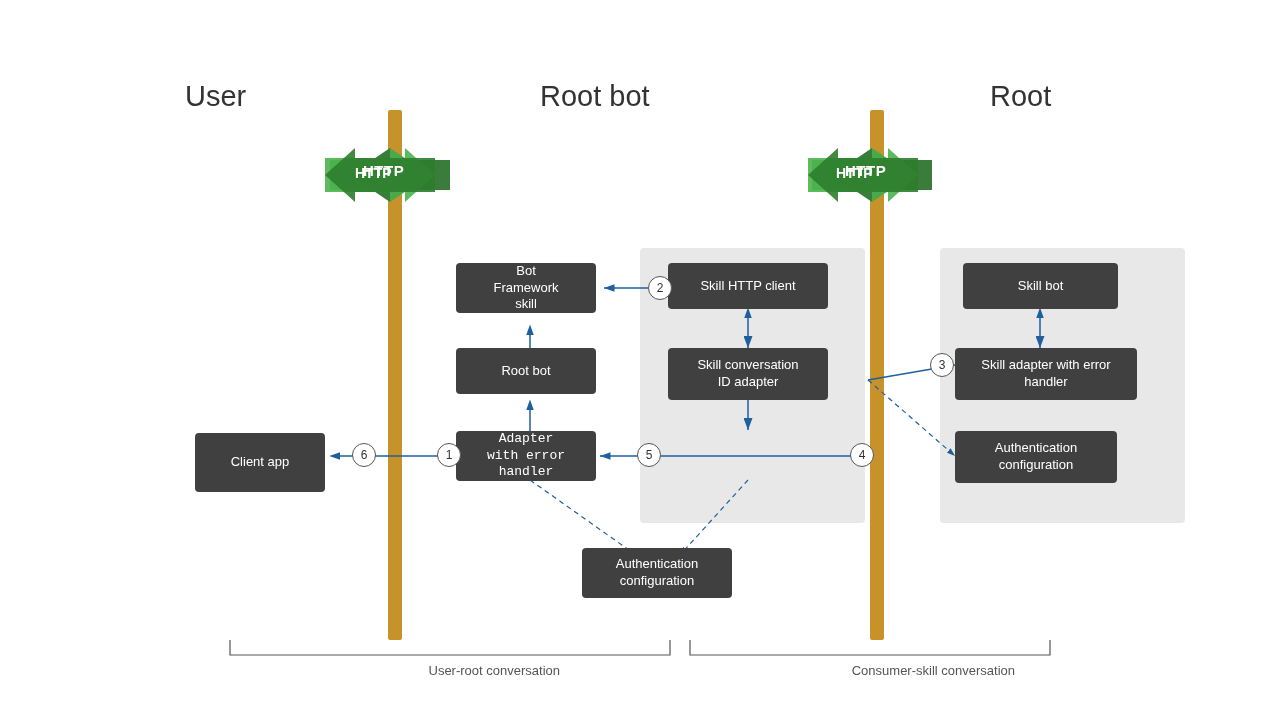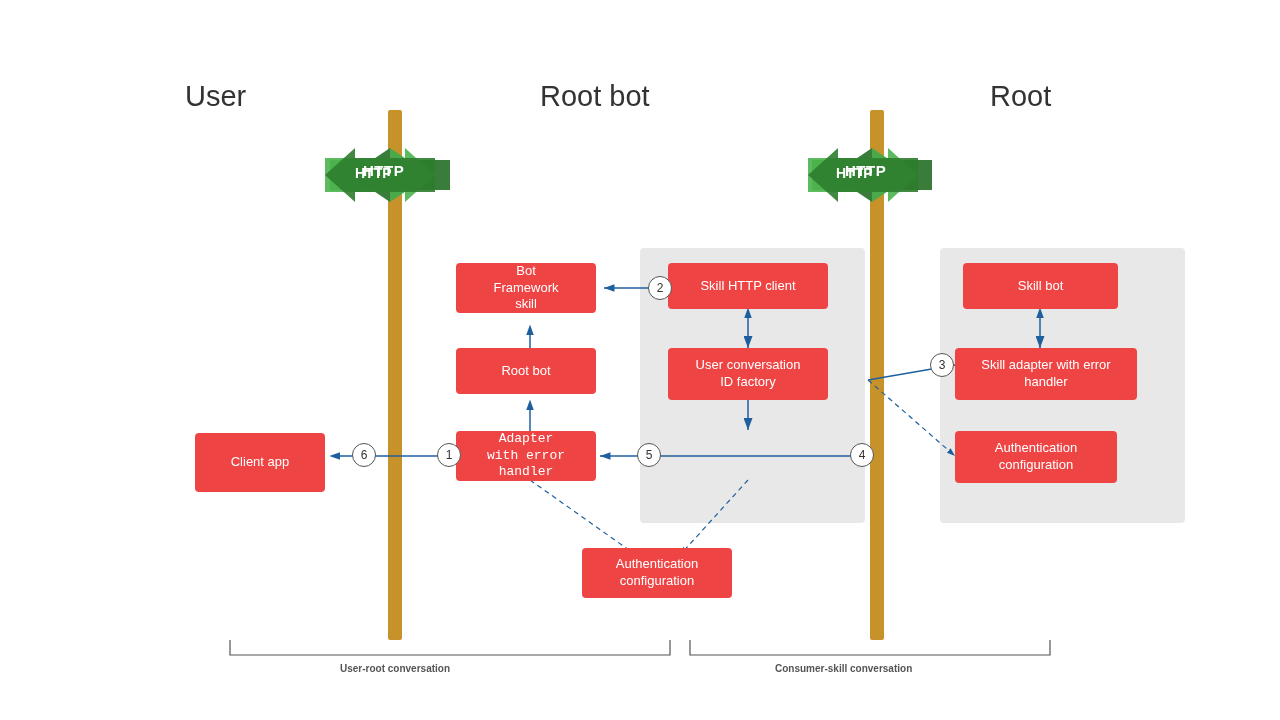--- a/index.html
+++ b/index.html
@@ -30,44 +30,43 @@
       position: absolute;
       width: 14px;
       top: 110px;
       height: 530px;
       background: #c8922a;
       border-radius: 2px;
     }
     
     .box {
       position: absolute;
-      background: #ef4444;
+      background: #404040;
       color: #fff;
       border-radius: 4px;
       display: flex;
       align-items: center;
       justify-content: center;
       text-align: center;
       font-size: 13px;
       line-height: 1.3;
       padding: 6px 26px;
     }
     
     .gray-area {
       position: absolute;
       background: #e8e8e8;
       border-radius: 4px;
     }
     
     .bracket-label {
       position: absolute;
-      font-size: 10px;
+      font-size: 13px;
       color: #555;
-      text-align: left;
-      font-weight: bold;
+      text-align: right;
     }
     
     .arrows-svg {
       position: absolute;
       top: 0;
       left: 0;
       width: 1280px;
       height: 720px;
       pointer-events: none;
     }
@@ -165,21 +164,21 @@
   <div class="box" style="left:195px;top:433px;width:130px;height:59px;">Client app</div>
 
   <div class="box" style="left:456px;top:263px;width:140px;height:50px;">Bot Framework skill</div>
 
   <div class="box" style="left:456px;top:348px;width:140px;height:46px;">Root bot</div>
 
   <div class="box" style="left:456px;top:431px;width:140px;height:50px;font-family:Liberation Mono, monospace;">Adapter with error handler</div>
 
   <div class="box" style="left:668px;top:263px;width:160px;height:46px;">Skill HTTP client</div>
 
-  <div class="box" style="left:668px;top:348px;width:160px;height:52px;">User conversation ID factory</div>
+  <div class="box" style="left:668px;top:348px;width:160px;height:52px;">Skill conversation ID adapter</div>
 
 
   <div class="box" style="left:582px;top:548px;width:150px;height:50px;">Authentication configuration</div>
 
   <div class="box" style="left:963px;top:263px;width:155px;height:46px;text-align:center;">Skill bot</div>
 
   <div class="box" style="left:955px;top:348px;width:182px;height:52px;">Skill adapter with error handler</div>
 
   <div class="box" style="left:955px;top:431px;width:162px;height:52px;">Authentication configuration</div>
 

